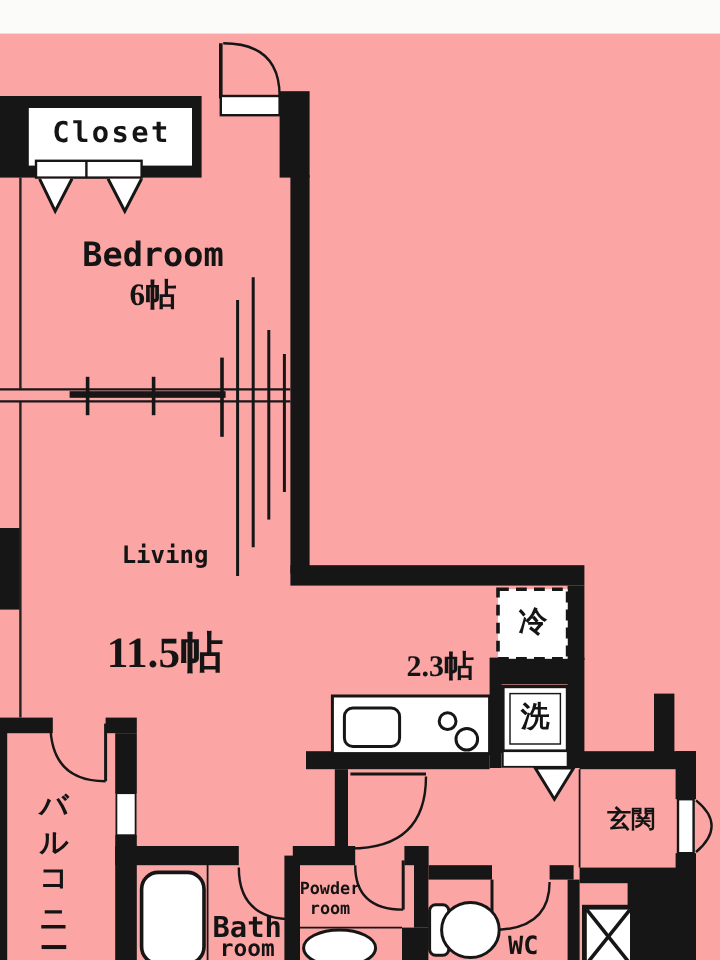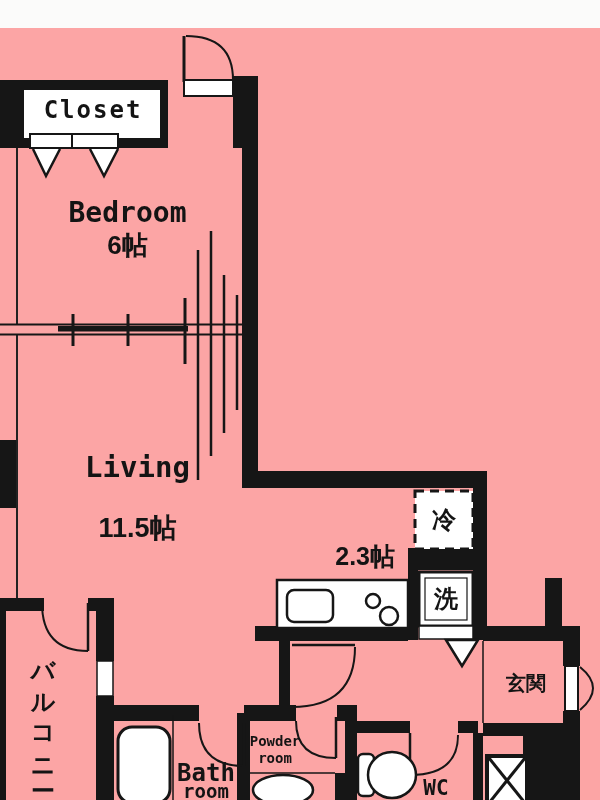--- a/index.html
+++ b/index.html
@@ -7,21 +7,21 @@
     width:600px;height:800px;overflow:hidden;
     background:#fbfbfa;
     font-family:"DejaVu Sans Mono","DejaVu Sans",monospace;
   }
   #plan{position:relative;width:600px;height:800px;background:#fca5a5;margin-top:28px;}
   #linework{position:absolute;left:0;top:0;}
   .lbl{
     position:absolute;color:#141414;font-weight:bold;line-height:1.05;
     text-align:center;white-space:nowrap;
   }
-  .jp{font-family:Liberation Sans, sans-serif;}
+  .jp{font-family:Liberation Serif, serif;}
   .vtext{
     writing-mode:vertical-rl;text-orientation:upright;
     white-space:normal;letter-spacing:6px;
   }
   #photo-strip{
     position:absolute;left:0;top:791px;width:600px;height:9px;background:#414141;
   }
 </style>
 </head>
 <body>
@@ -184,22 +184,22 @@
       <line x1="489" y1="730" x2="525" y2="775" stroke="#161616" stroke-width="3"></line>
       <line x1="525" y1="730" x2="489" y2="775" stroke="#161616" stroke-width="3"></line>
     </g>
   </svg>
 
   <div class="lbl" style="left:28px;top:70px;width:130px;font-size:24px;letter-spacing:2px;">Closet</div>
 
   <div class="lbl" style="left:55px;top:170px;width:145px;font-size:28px;">Bedroom</div>
   <div class="lbl jp" style="left:55px;top:204px;width:145px;font-size:26px;">6帖</div>
 
-  <div class="lbl" style="left:75px;top:424px;width:125px;font-size:29px;">Living</div>
-  <div class="lbl jp" style="left:70px;top:486px;width:135px;font-size:27px;">11.5帖</div>
+  <div class="lbl" style="left:75px;top:424px;width:125px;font-size:20px;">Living</div>
+  <div class="lbl jp" style="left:70px;top:498px;width:135px;font-size:36px;">11.5帖</div>
 
   <div class="lbl jp" style="left:285px;top:515px;width:110px;font-size:25px;text-align:right;">2.3帖</div>
 
   <div class="lbl jp" style="left:415px;top:479px;width:58px;font-size:24px;">冷</div>
 
   <div class="lbl jp" style="left:419px;top:558px;width:54px;font-size:24px;">洗</div>
 
   <div class="lbl jp" style="left:487px;top:645px;width:78px;font-size:20px;">玄関</div>
 
   <div class="lbl jp vtext" style="left:16px;top:600px;width:40px;height:172px;font-size:24px;">バルコニー</div>

